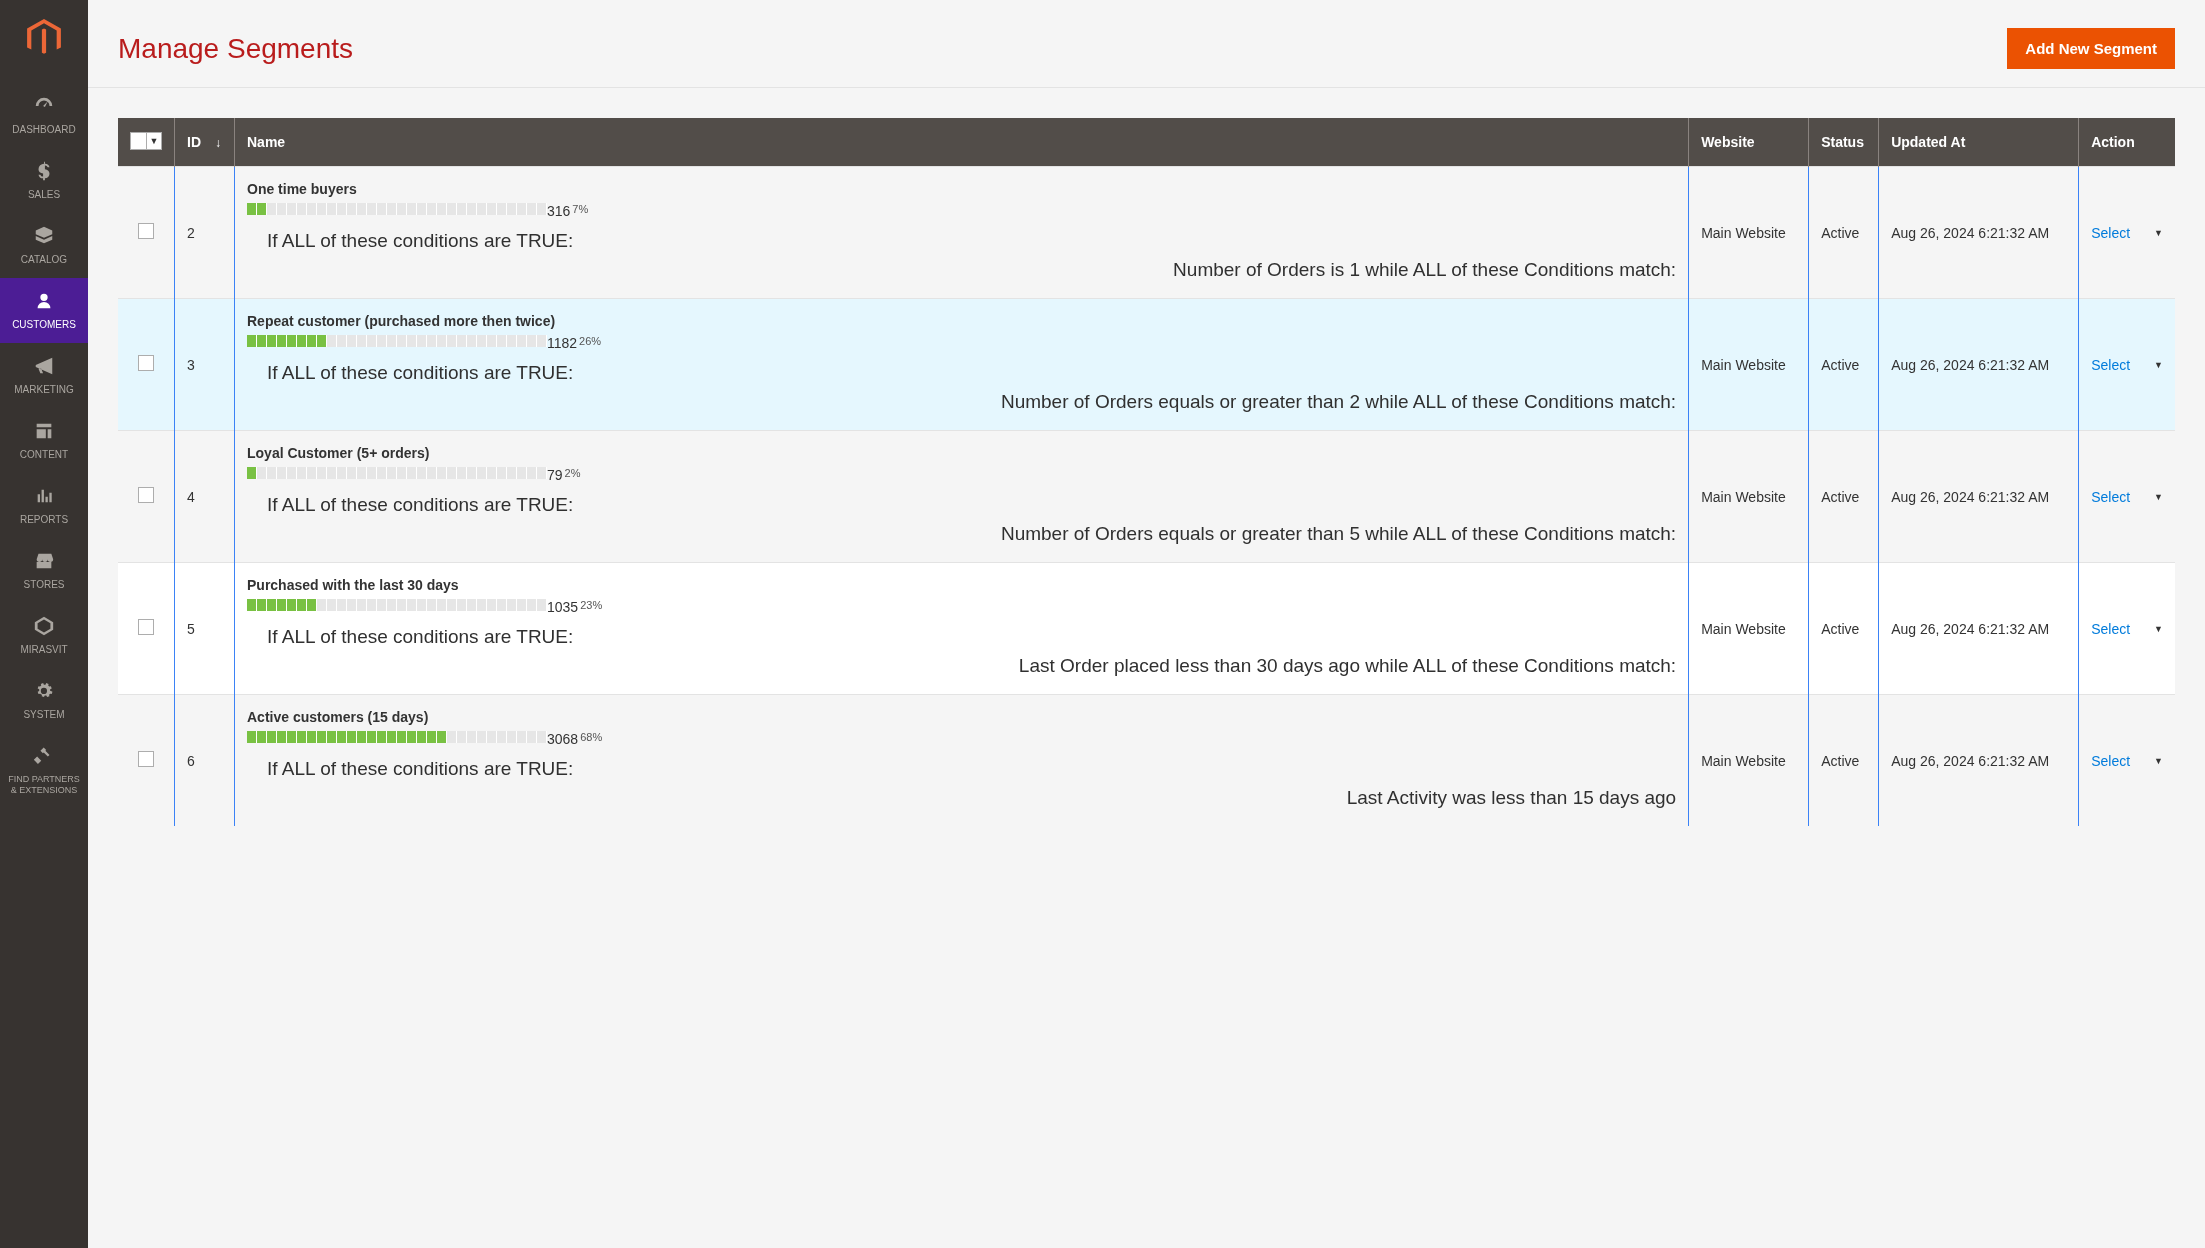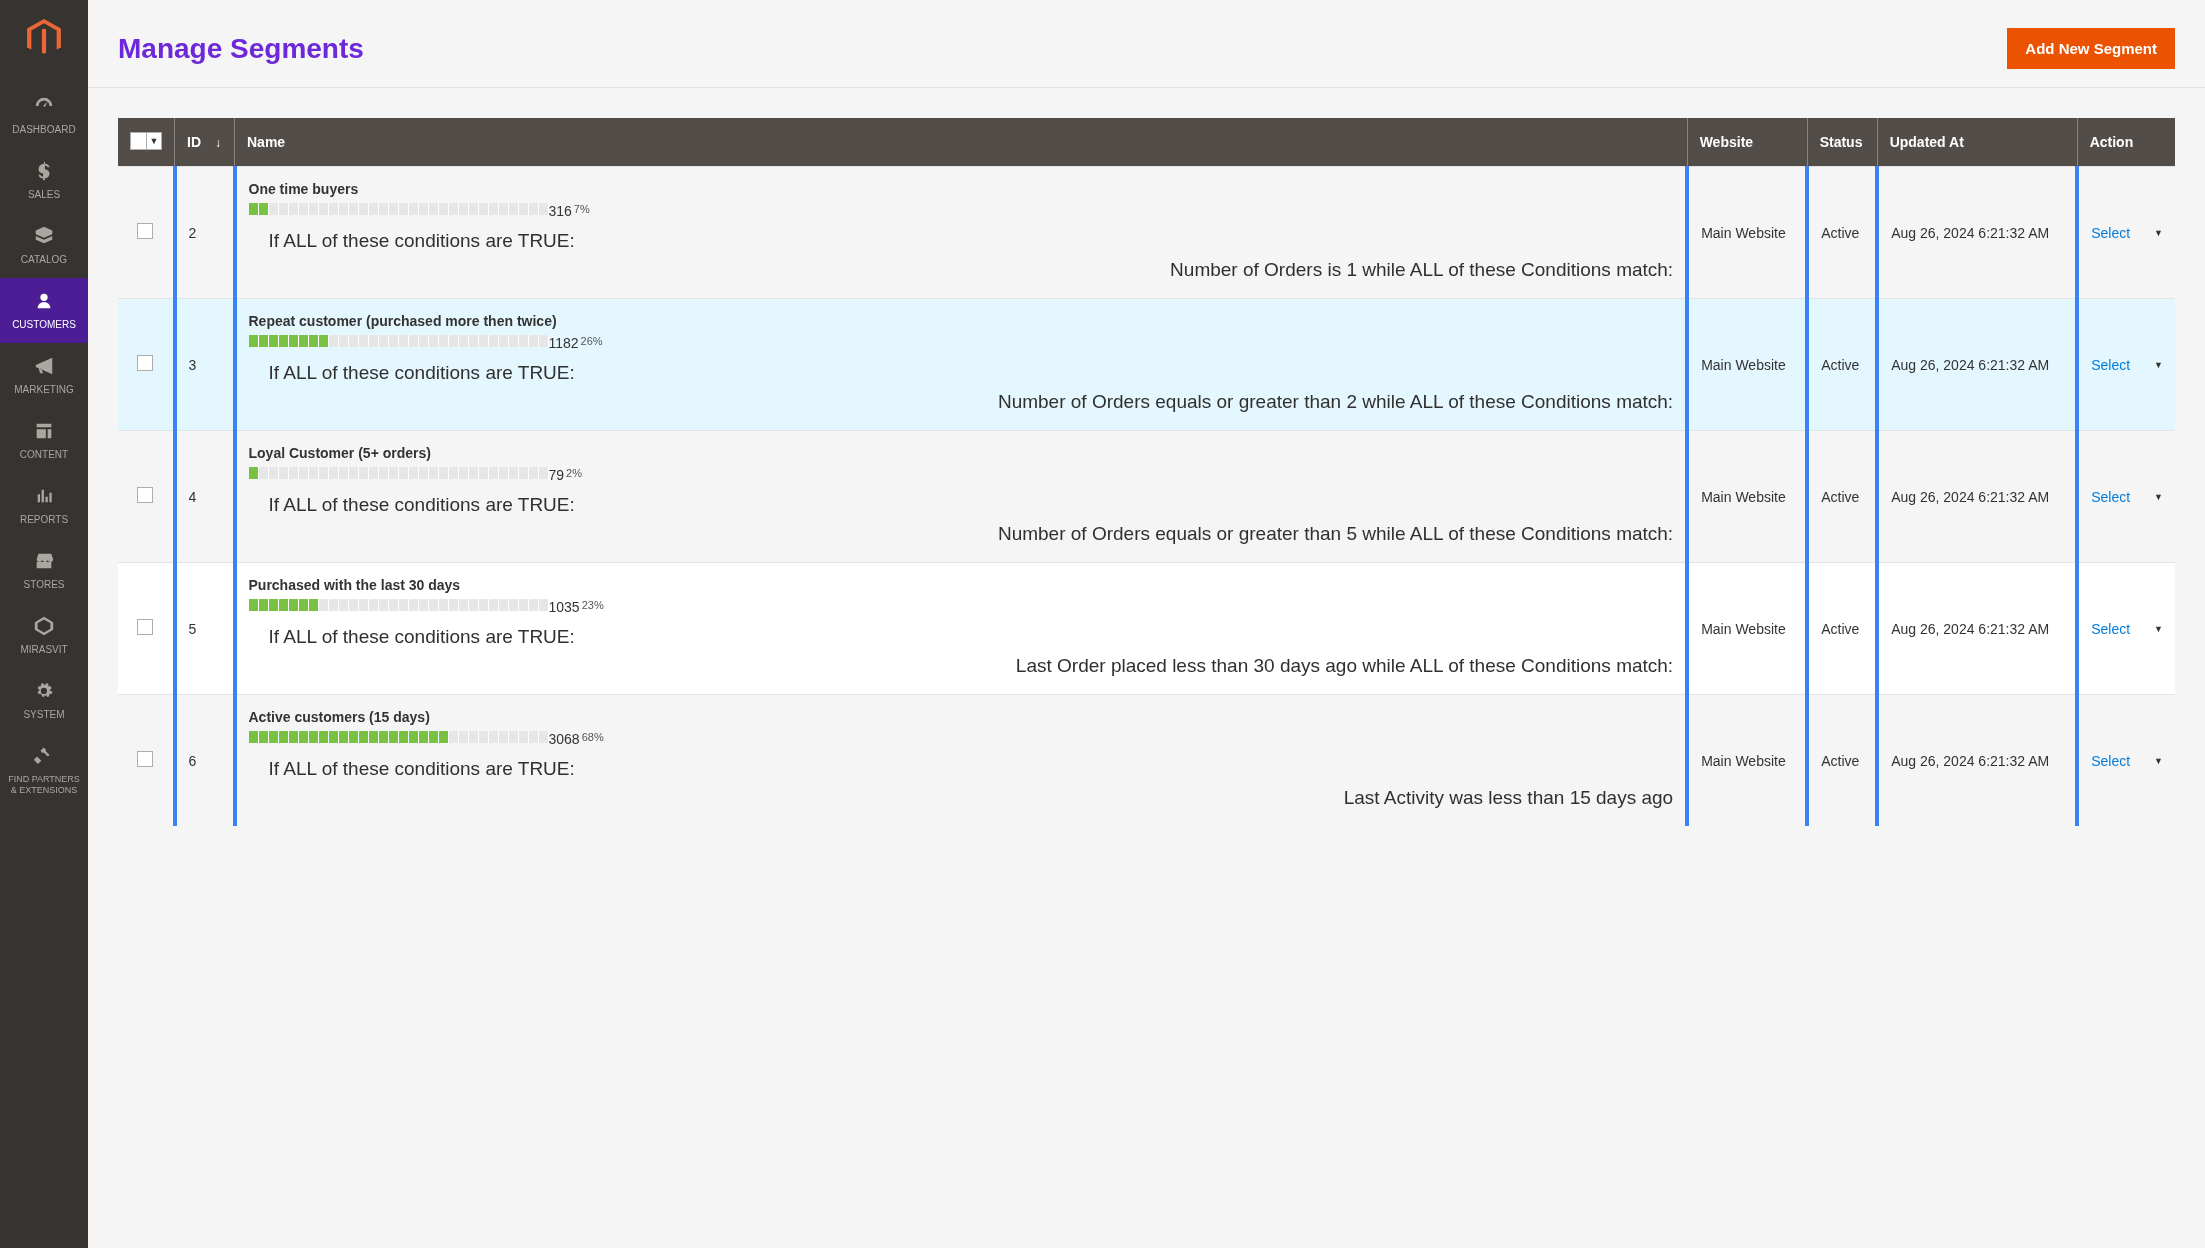--- a/index.html
+++ b/index.html
@@ -54,22 +54,22 @@
     padding: 0 0 0 0;
   }
   .page-header {
     display: flex;
     justify-content: space-between;
     align-items: center;
     padding: 28px 30px 18px 30px;
   }
   .page-title {
     font-size: 28px;
-    font-weight: 700;
-    color: #6d28d9;
+    font-weight: 400;
+    color: #b91c1c;
   }
   .btn-primary {
     background: #eb5202;
     color: #fff;
     border: none;
     padding: 12px 18px;
     font-size: 15px;
     font-weight: 600;
     cursor: pointer;
   }
@@ -93,21 +93,21 @@
   table.grid tbody tr {
     border-top: 1px solid #e3e3e3;
   }
   table.grid tbody tr.even { background: #f5f5f5; }
   table.grid tbody tr.odd { background: #fff; }
   table.grid tbody tr.hovered { background: #e5f7fe; }
   table.grid td {
     padding: 14px 12px;
     vertical-align: middle;
     color: #333;
-    border-right: 4px solid #3b82f6;
+    border-right: 1px solid #3b82f6;
     font-size: 14px;
   }
   table.grid td:last-child { border-right: none; }
   .col-chk { width: 52px; text-align: center; }
   .col-id  { width: 60px; }
   .col-website { width: 120px; }
   .col-status { width: 70px; }
   .col-updated { width: 200px; }
   .col-action { width: 81px; }
 

